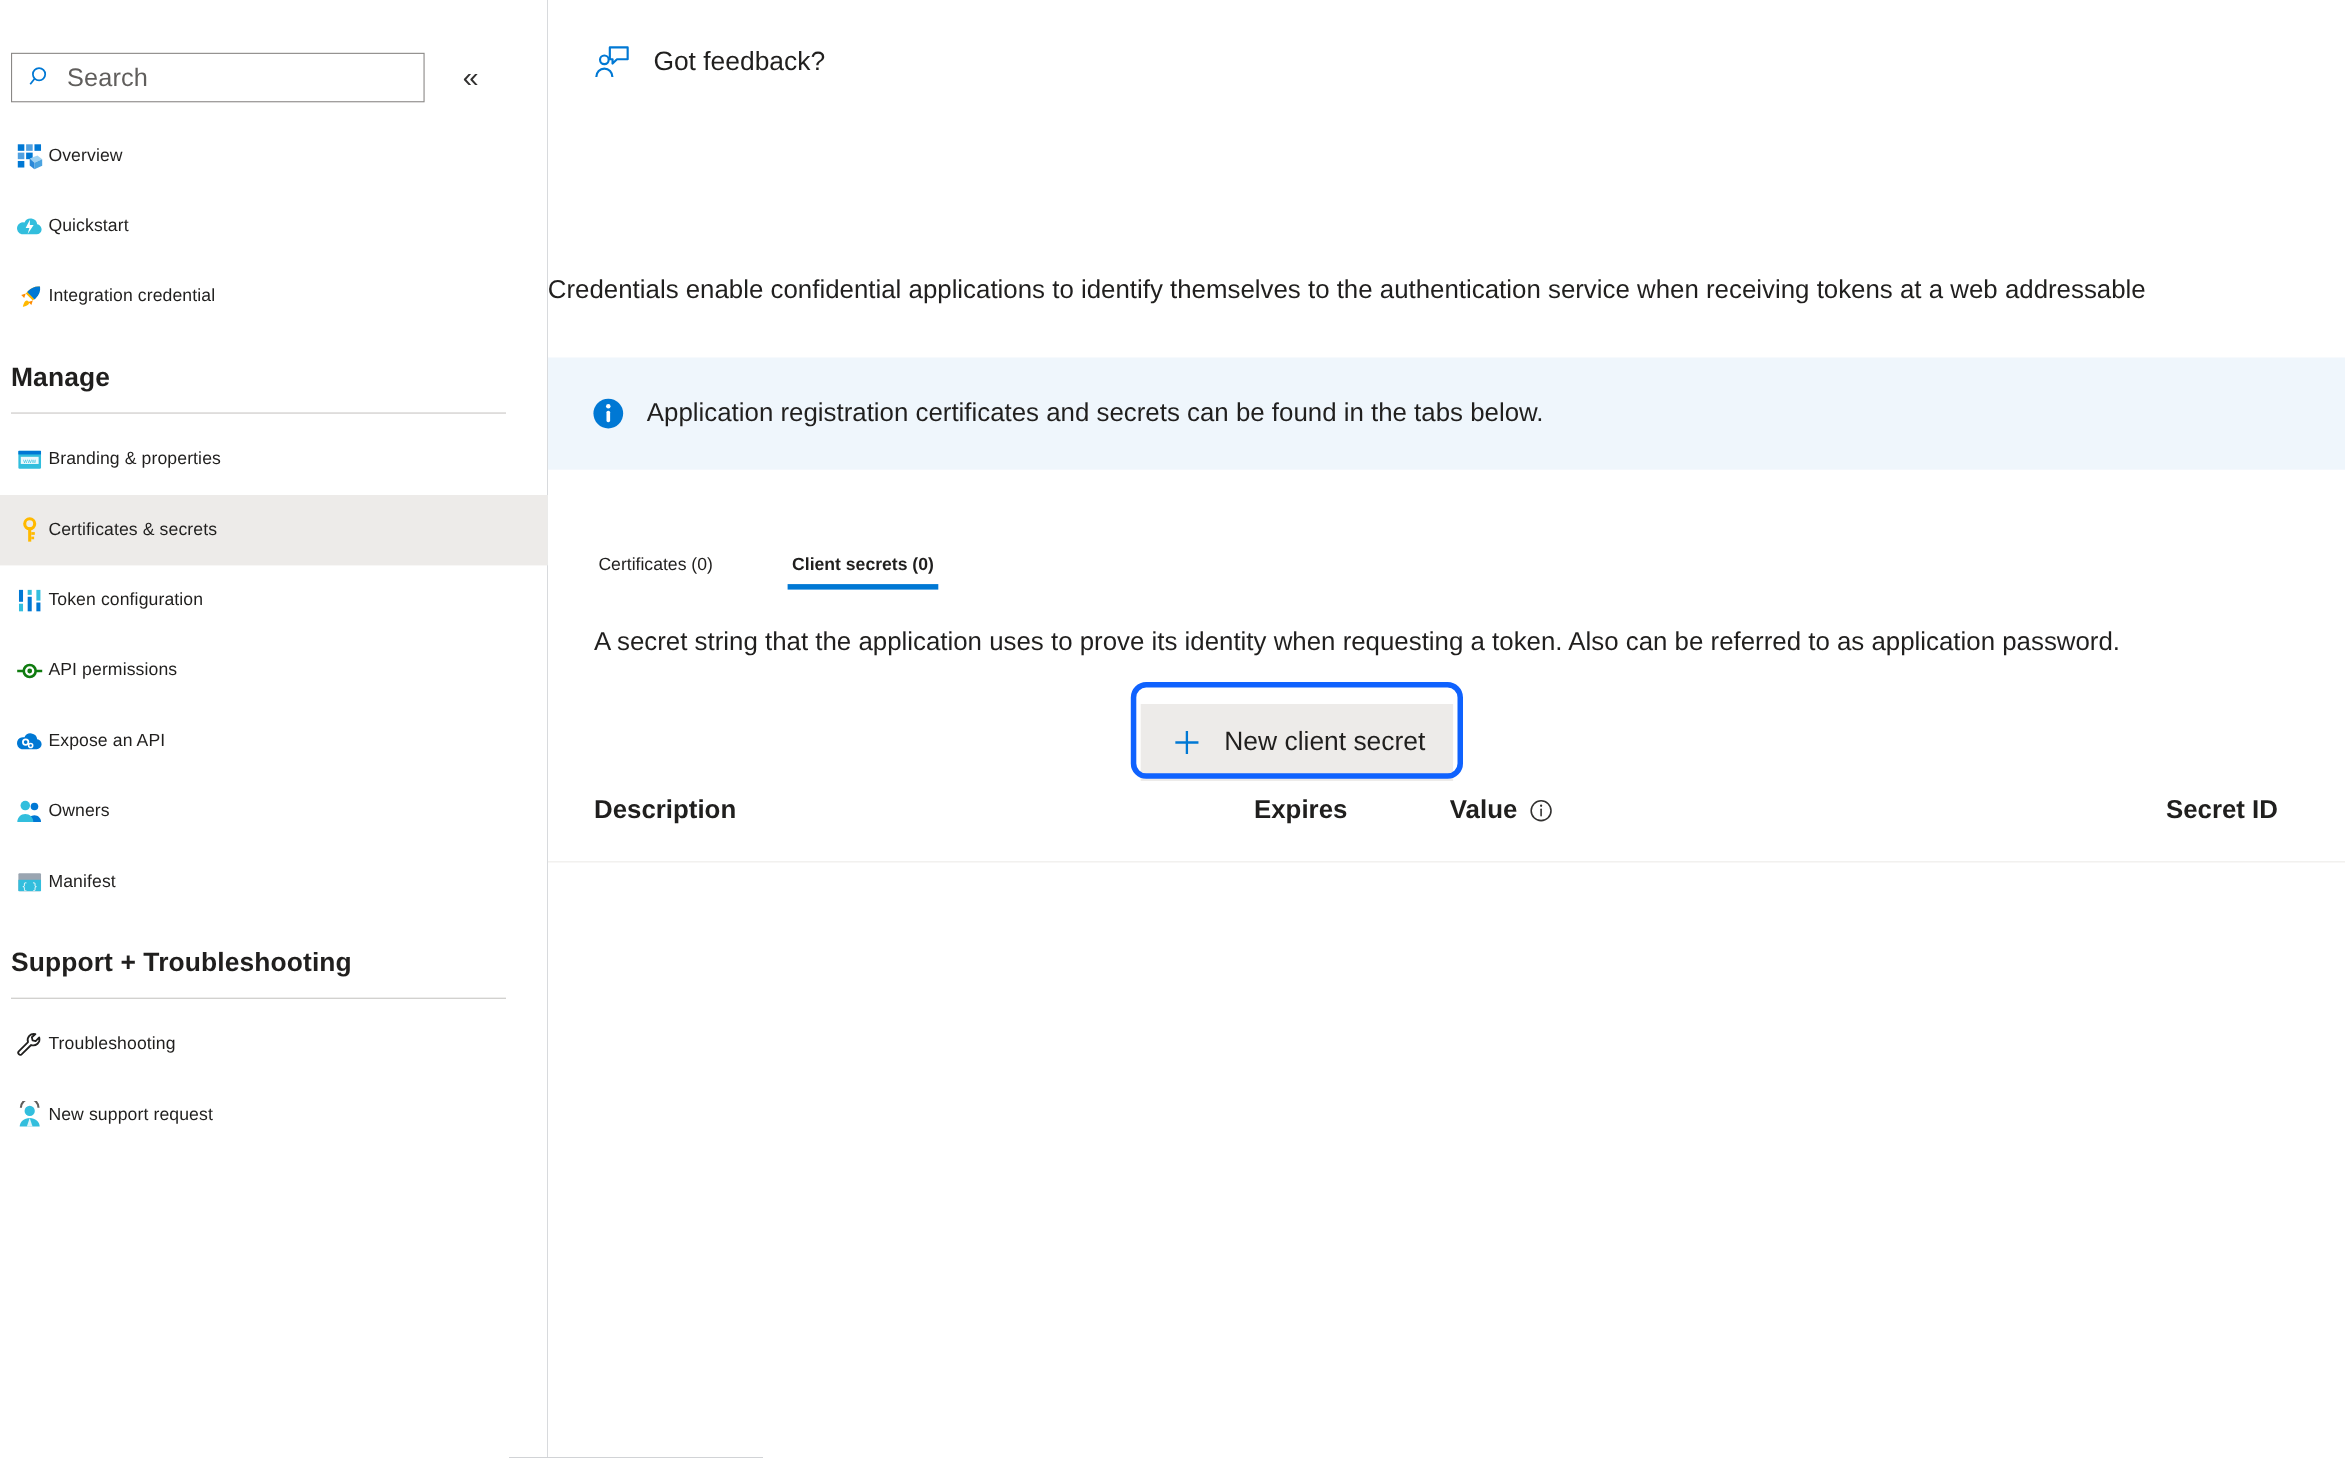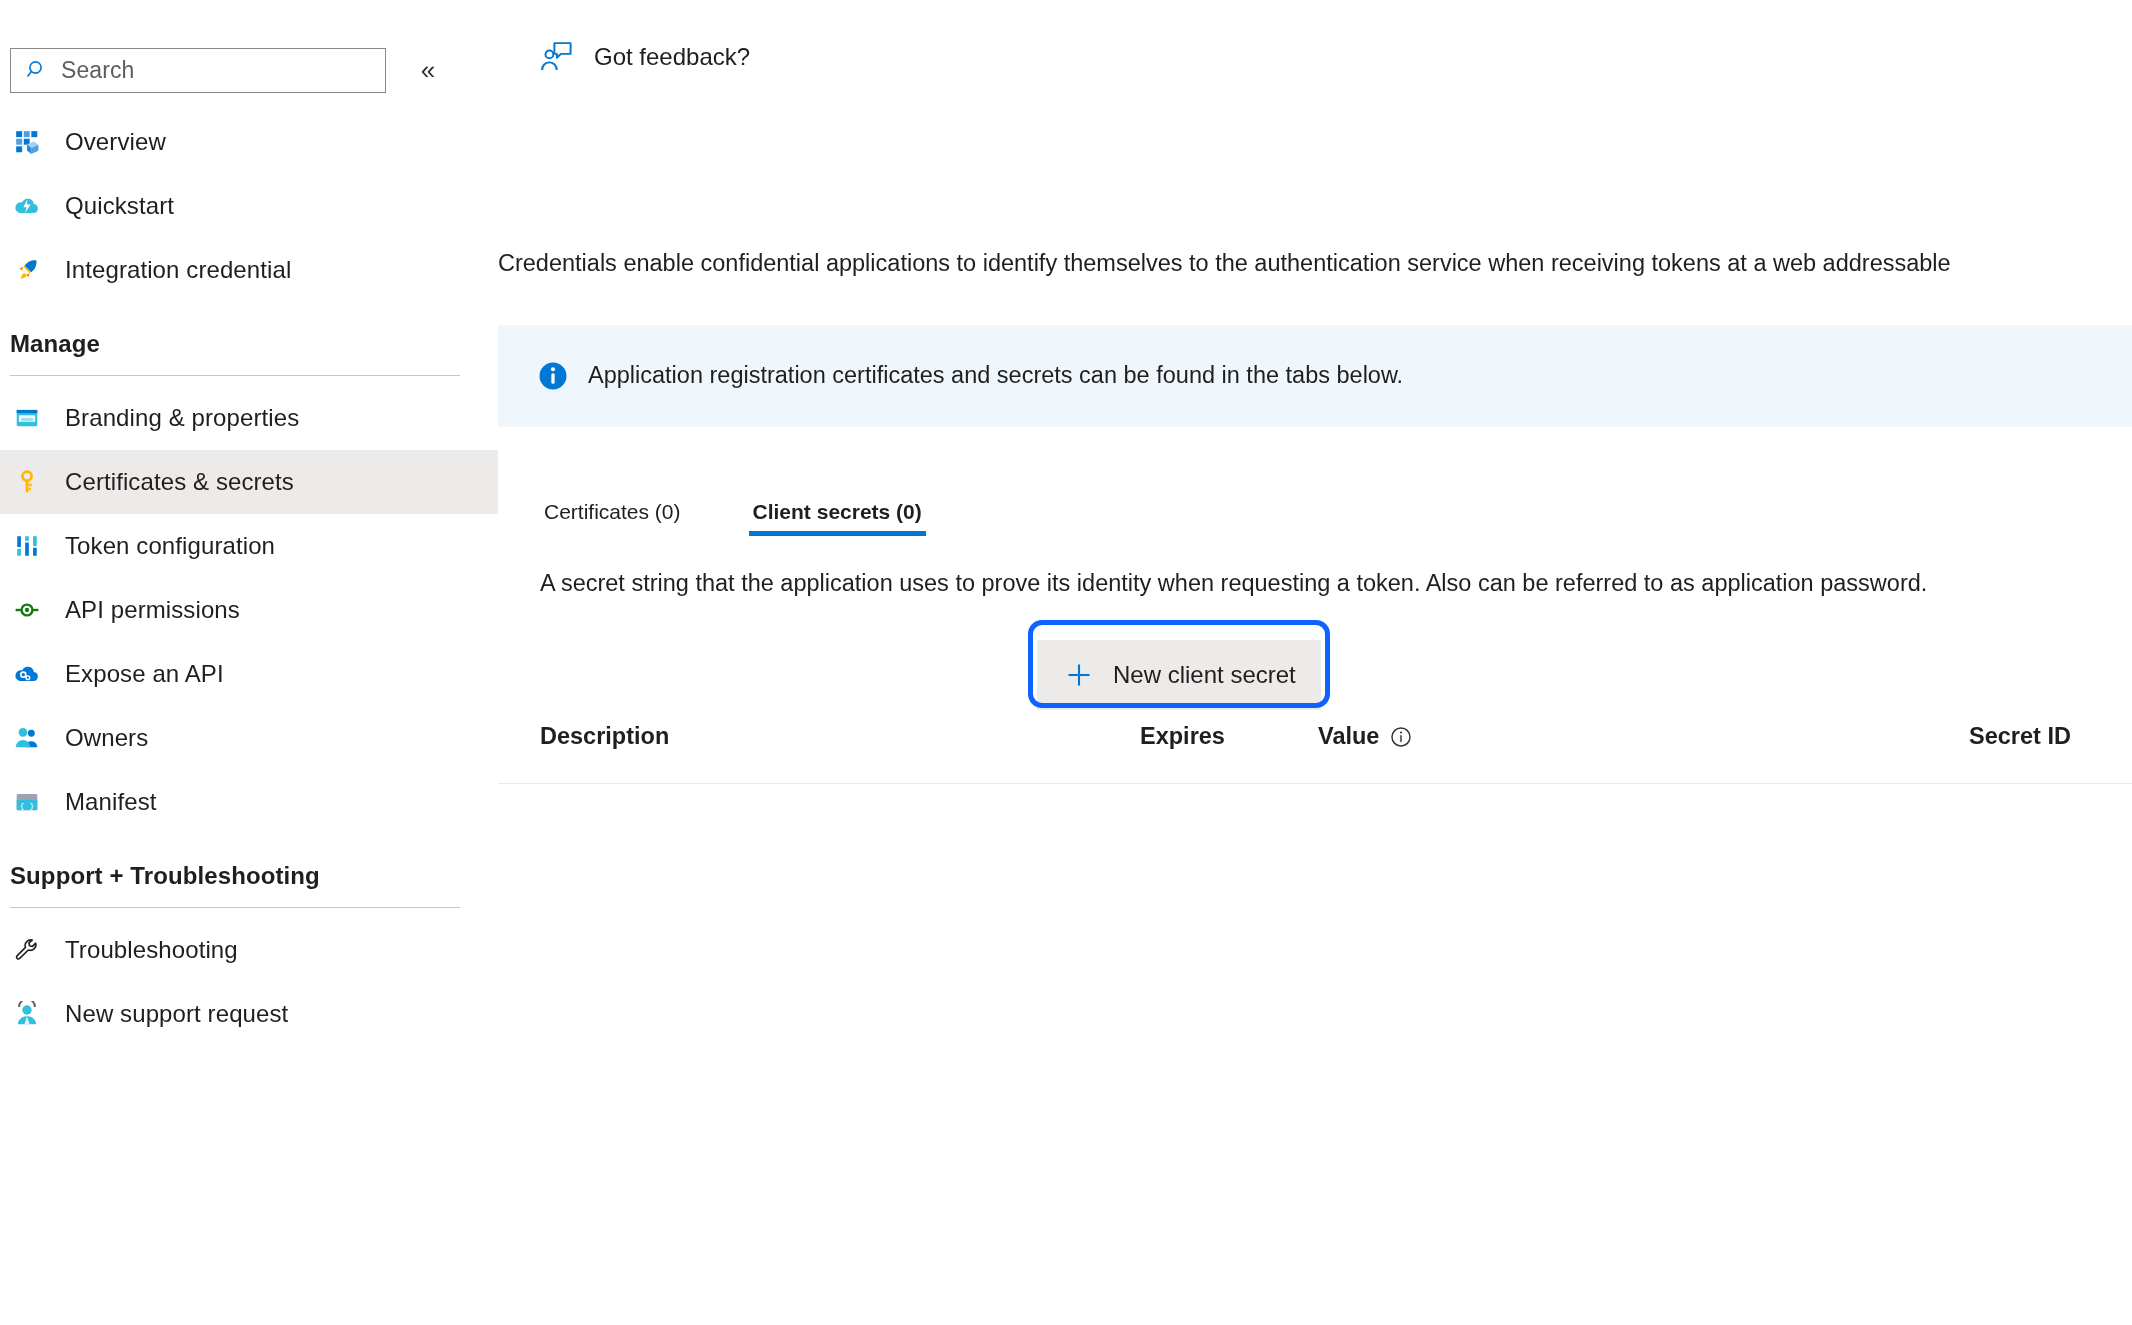--- a/index.html
+++ b/index.html
@@ -83,22 +83,21 @@
     cursor: pointer;
   }
   .nav-item.selected { background: #edebe9; }
   .nav-icon {
     flex: 0 0 auto;
     width: 34px; height: 34px;
     display: flex; align-items: center; justify-content: center;
   }
   .nav-icon svg { display: block; }
   .nav-label {
-    margin-left: 21px;
-    font-size: 24px;
+    font-size: 16px;
     color: #201f1e;
     line-height: 1;
     letter-spacing: .1px;
     white-space: nowrap;
   }
 
   .nav-group-title {
     font-size: 24px;
     font-weight: bold;
     color: #201f1e;
@@ -174,21 +173,21 @@
 
   .tabs {
     position: absolute;
     left: 42px; top: 478px;
     display: flex;
     align-items: flex-end;
     height: 58px;
   }
   .tab {
     position: relative;
-    font-size: 21px;
+    font-size: 16px;
     color: #201f1e;
     padding: 0 4px 14px 4px;
     margin-right: 64px;
     cursor: pointer;
     line-height: 1;
     white-space: nowrap;
   }
   .tab.active { font-weight: bold; }
   .tab.active::after {
     content: "";

